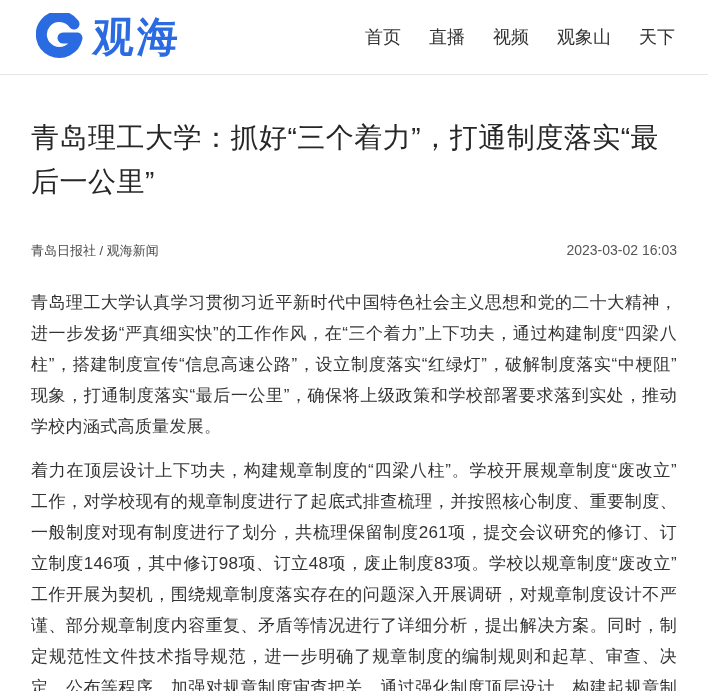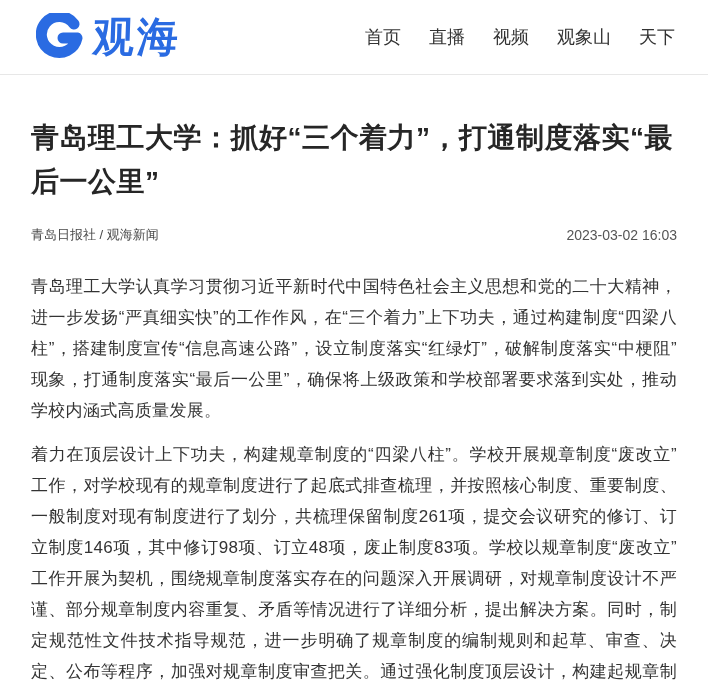--- a/index.html
+++ b/index.html
@@ -55,29 +55,29 @@
     line-height: 1;
   }
 
   
   .article {
     padding: 0 31px;
   }
   .article-title {
     margin: 41px 0 0 0;
     font-size: 28px;
-    font-weight: 700;
+    font-weight: 400;
     color: #262626;
     line-height: 44px;
     letter-spacing: 0.5px;
   }
   .meta-row {
-    margin-top: 22px;
+    margin-top: 38px;
     display: flex;
-    align-items: center;
+    align-items: flex-start;
     justify-content: space-between;
   }
   .article-source {
     font-size: 13px;
     color: #474747;
   }
   .article-date {
     font-size: 14px;
     color: #555555;
   }

